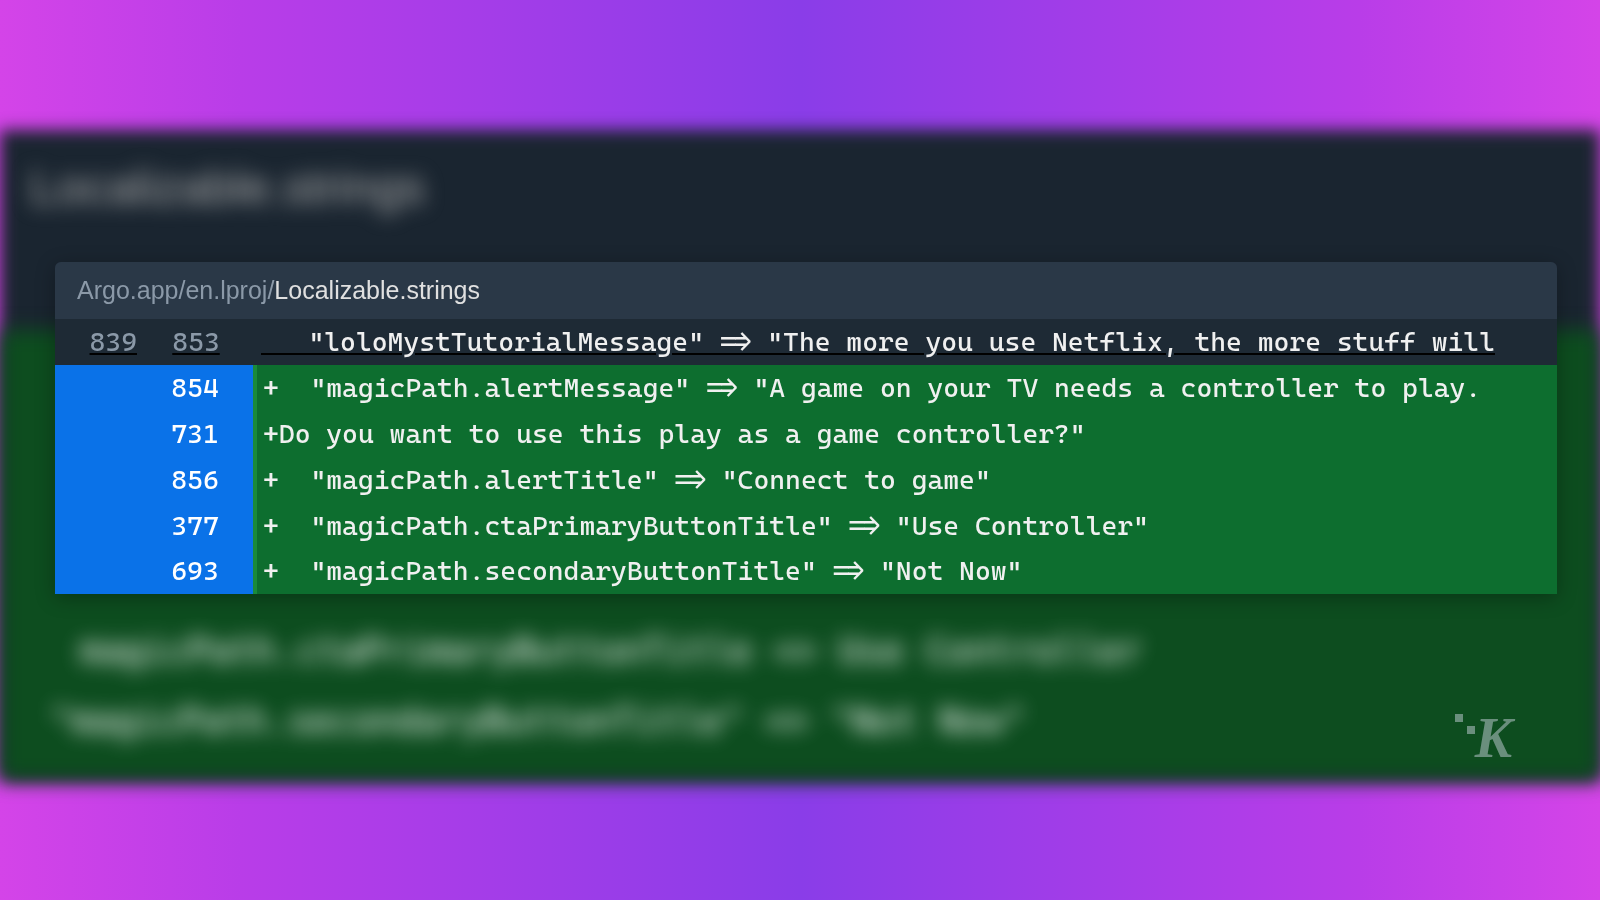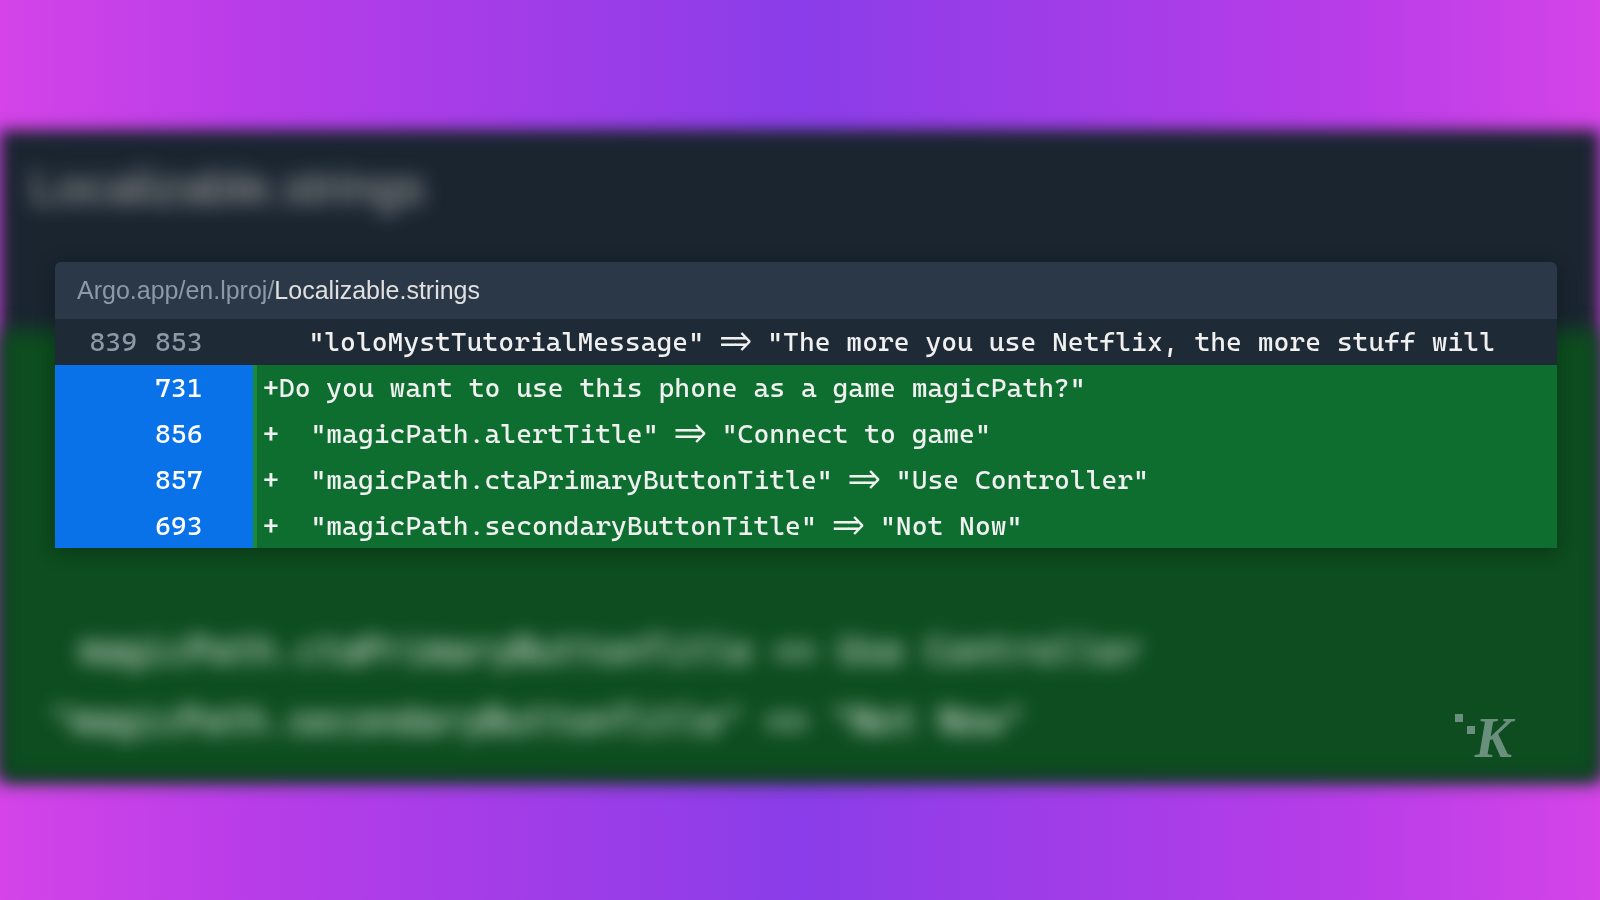--- a/index.html
+++ b/index.html
@@ -95,32 +95,33 @@
   }
   .col-old {
     width: 100px;
     text-align: right;
     padding-right: 18px;
     color: #8b99a8;
     user-select: none;
   }
   .col-new {
     width: 100px;
-    text-align: left;
+    text-align: center;
     padding-right: 18px;
     color: #8b99a8;
     user-select: none;
   }
   .col-code {
     padding-left: 6px;
     color: #f0f0f0;
     overflow: hidden;
   }
   tr.context {
     background: #1e2a35;
+    text-decoration: underline;
   }
   tr.context .col-old,
   tr.context .col-new {
     background: #1e2a35;
   }
   tr.added {
     background: #0d6e2f;
   }
   tr.added .col-old {
     background: #0a72e8;
@@ -177,31 +178,36 @@
   </div>
   <table class="diff-table">
     <tbody id="diff-body">
         <tr class="context">
           <td class="col-old">839</td>
           <td class="col-new">853</td>
           <td class="col-code">   "loloMystTutorialMessage" =&gt; "The more you use Netflix, the more stuff will</td>
         </tr>
         <tr class="added">
           <td class="col-old"></td>
+          <td class="col-new">854</td>
+          <td class="col-code">+  "magicPath.alertMessage" =&gt; "A game on your TV needs a controller to play.</td>
+        </tr>
+        <tr class="added">
+          <td class="col-old"></td>
           <td class="col-new">731</td>
-          <td class="col-code">+Do you want to use this phone as a game magicPath?"</td>
+          <td class="col-code">+Do you want to use this play as a game controller?"</td>
         </tr>
         <tr class="added">
           <td class="col-old"></td>
           <td class="col-new">856</td>
           <td class="col-code">+  "magicPath.alertTitle" =&gt; "Connect to game"</td>
         </tr>
         <tr class="added">
           <td class="col-old"></td>
-          <td class="col-new">857</td>
+          <td class="col-new">377</td>
           <td class="col-code">+  "magicPath.ctaPrimaryButtonTitle" =&gt; "Use Controller"</td>
         </tr>
         <tr class="added">
           <td class="col-old"></td>
           <td class="col-new">693</td>
           <td class="col-code">+  "magicPath.secondaryButtonTitle" =&gt; "Not Now"</td>
         </tr>
       </tbody>
   </table>
 </div>

